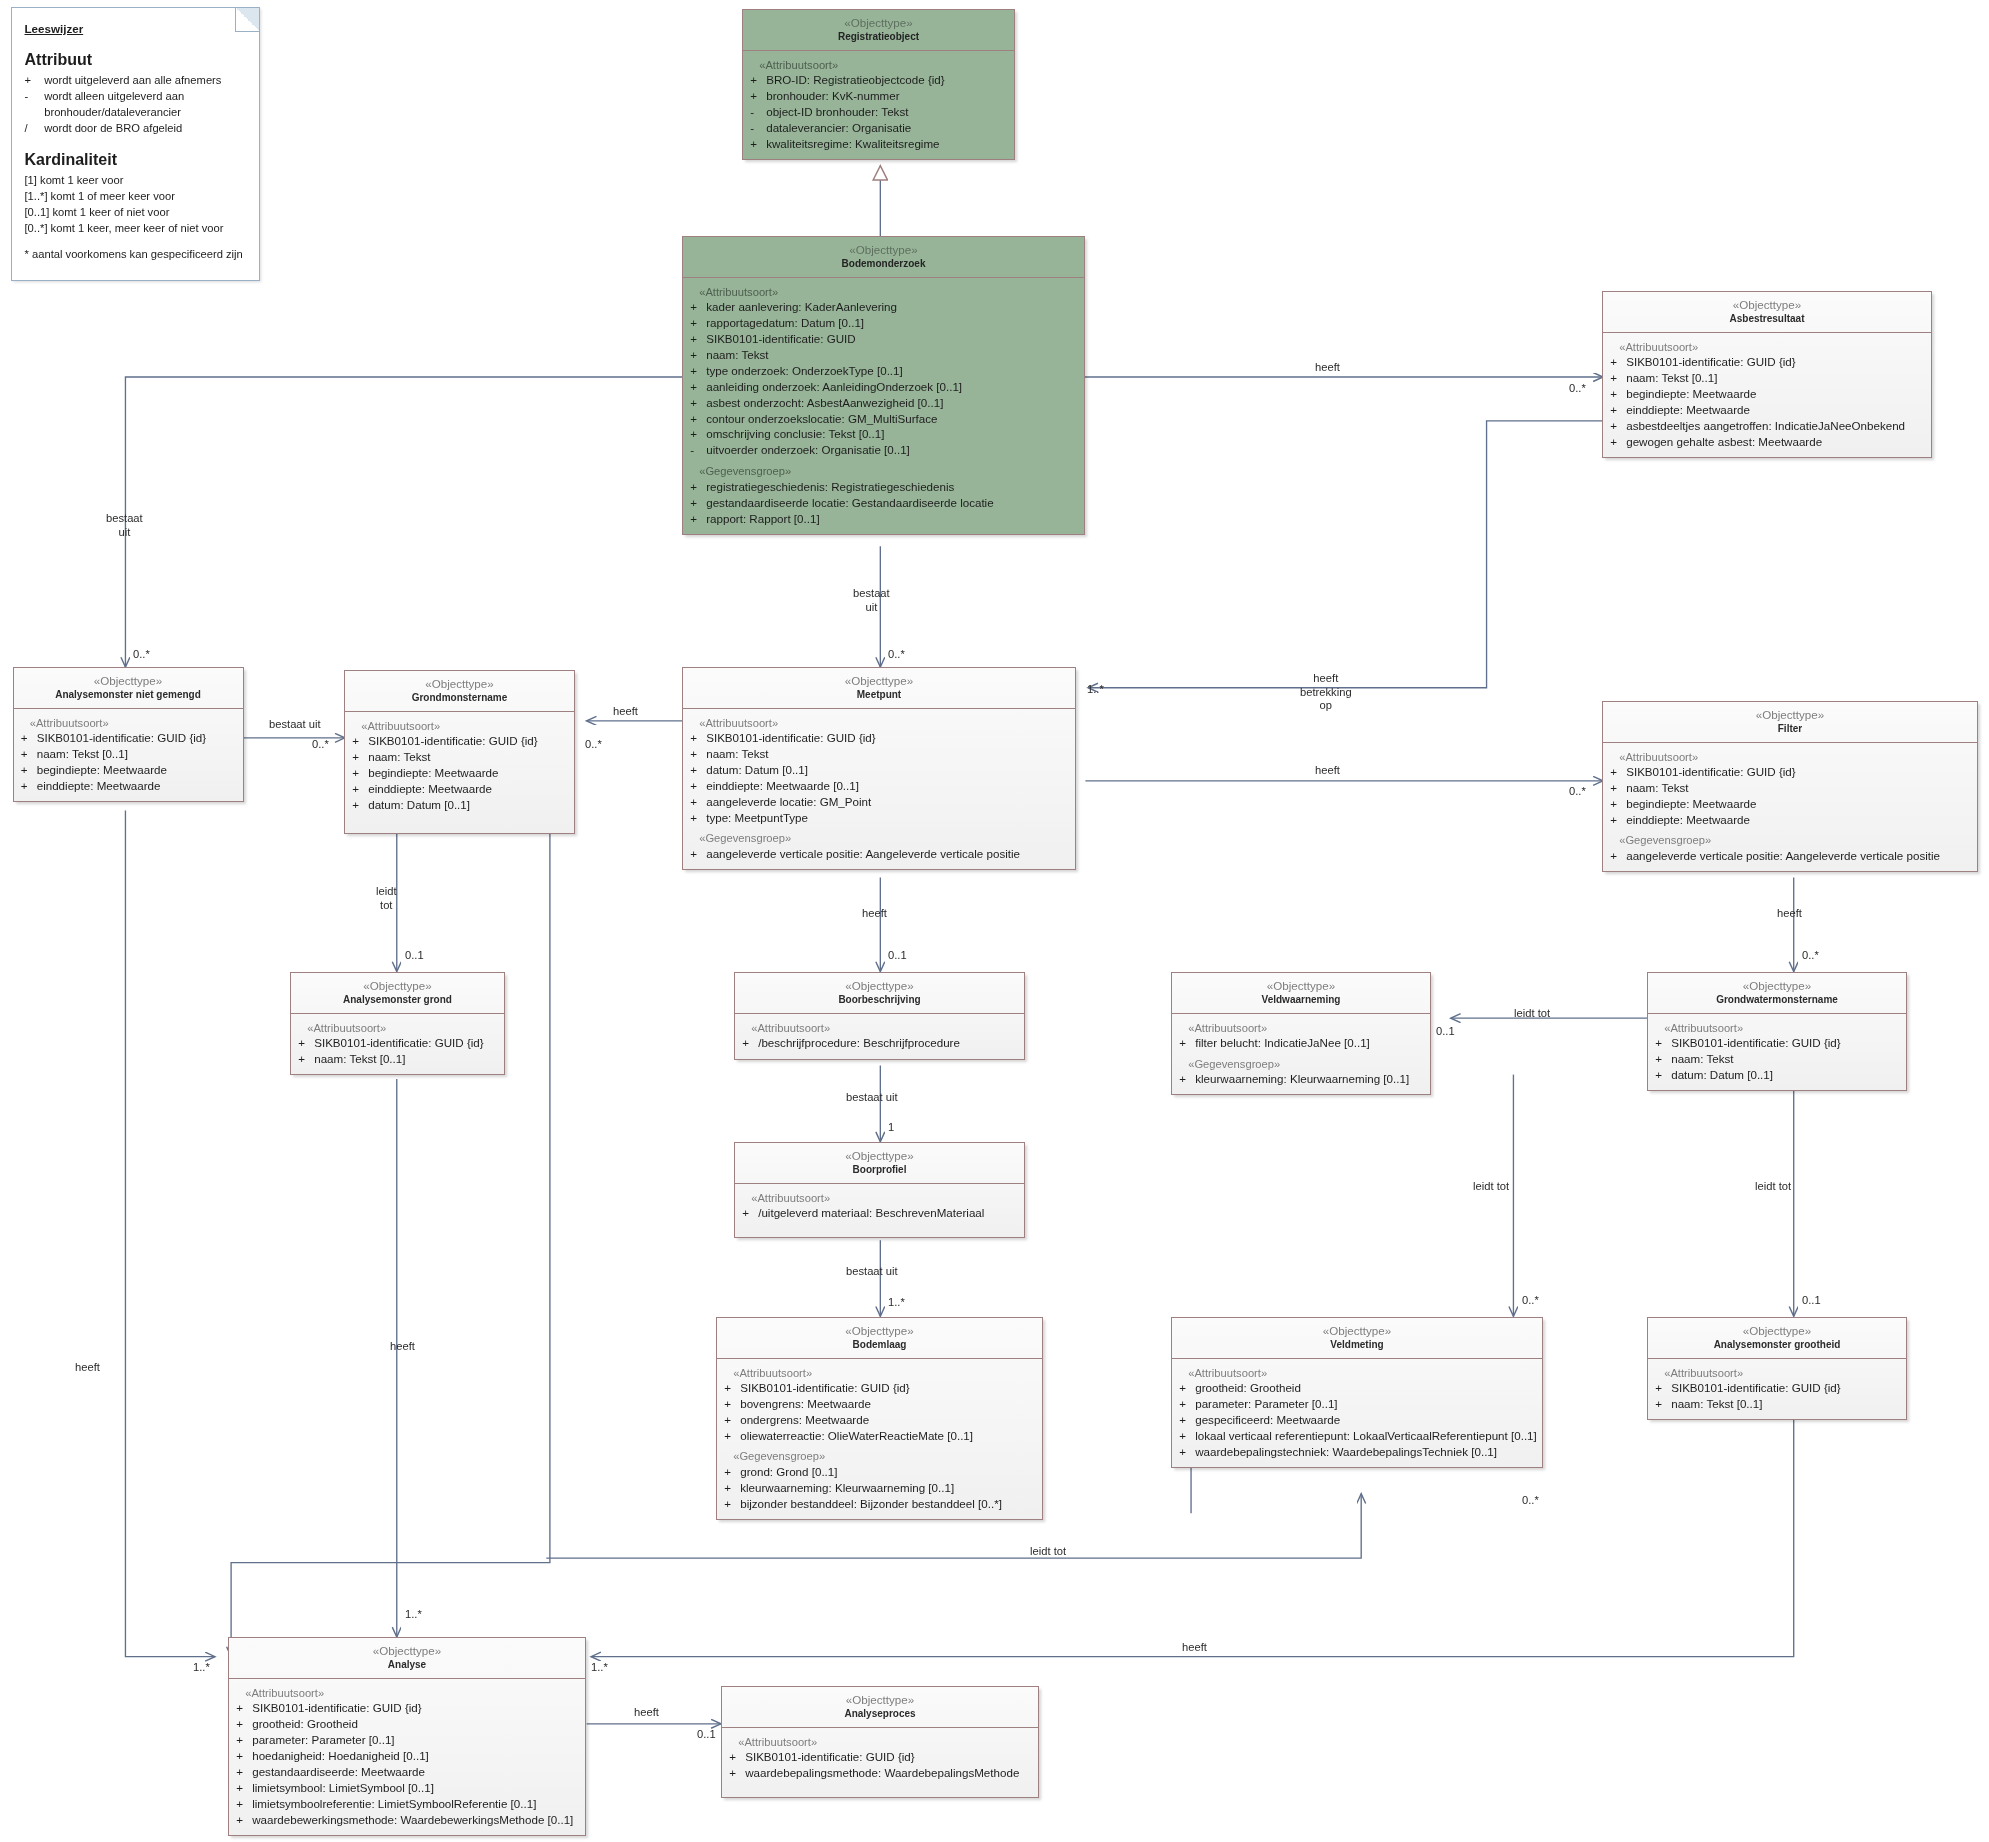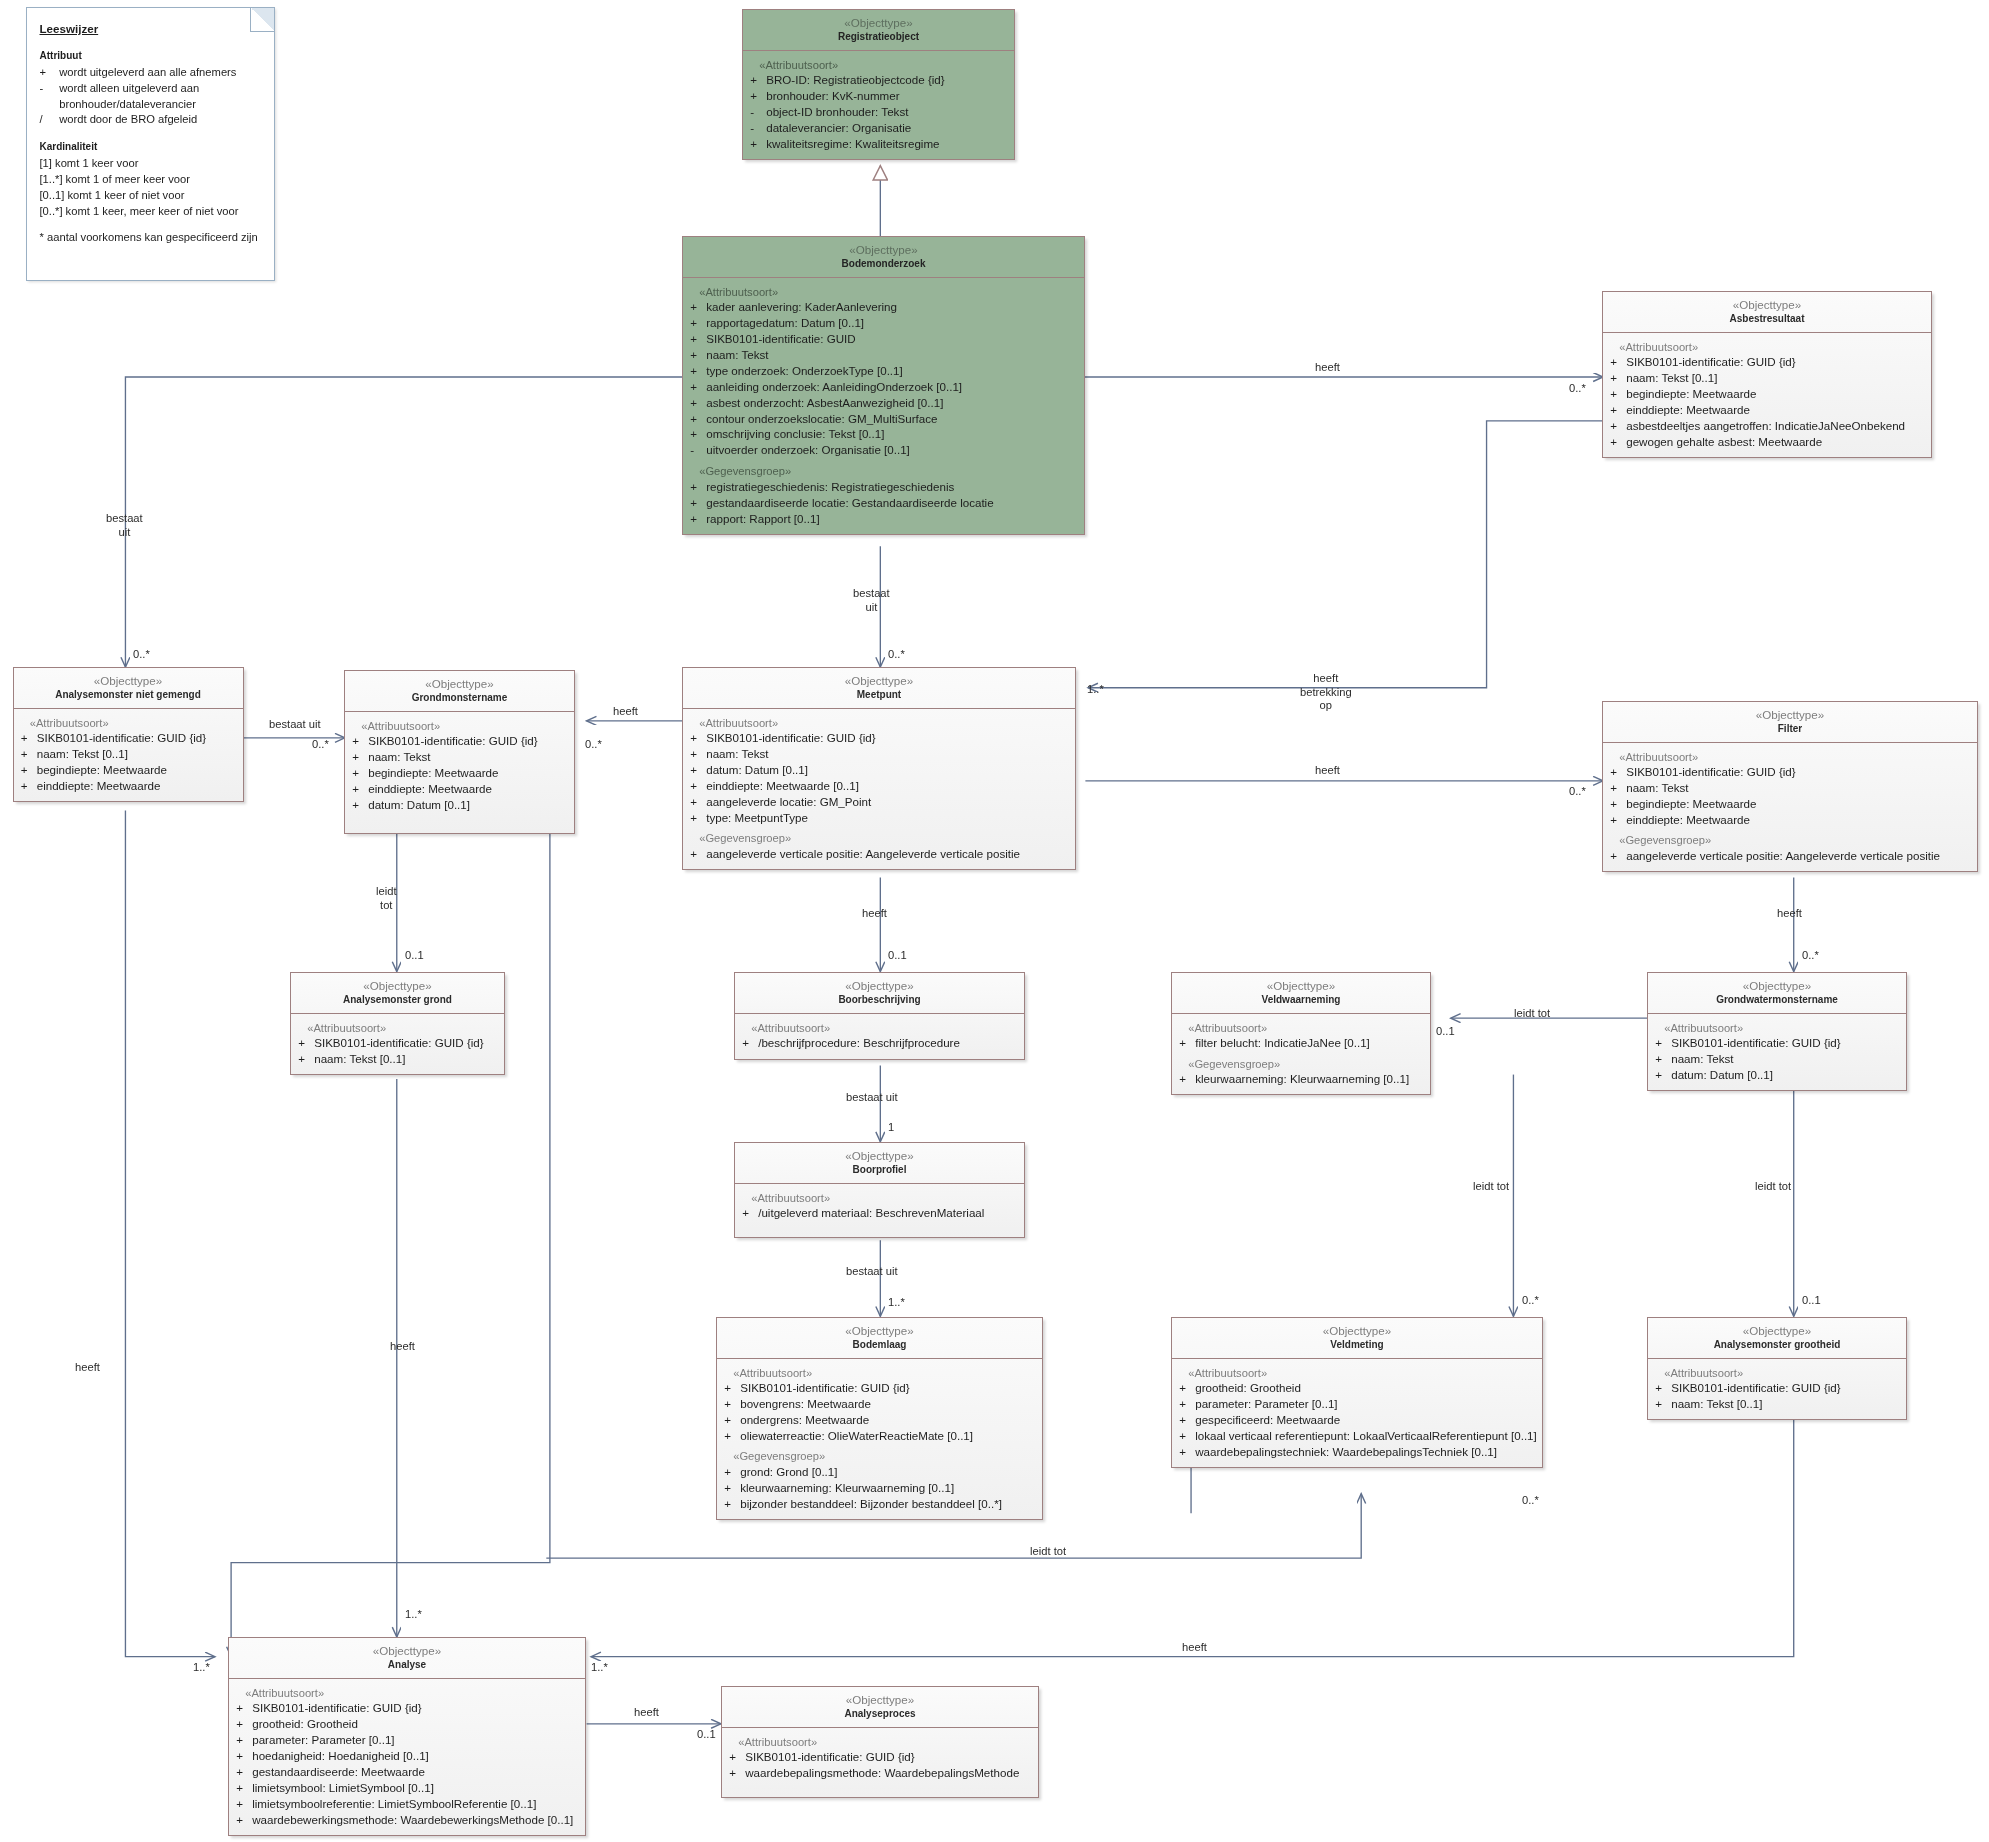--- a/index.html
+++ b/index.html
@@ -25,21 +25,21 @@
   .attr .vis{display:inline-block;width:16px;flex:0 0 16px;text-align:left;}
   .attr .txt{display:inline-block;}
 
   
   .note{position:absolute;box-sizing:border-box;border:0.9px solid #9ab0c4;background:#fff;
         box-shadow:1.8px 1.8px 2.7px rgba(0,0,0,.15);}
   .note .fold{position:absolute;top:0;right:0;width:23px;height:23px;
         background:linear-gradient(225deg,#dce6ef 0 50%,transparent 50%);border-left:0.9px solid #9ab0c4;border-bottom:0.9px solid #9ab0c4;}
   .note .inner{padding:12.5px 10.7px 9px 12.5px;font-size:11.2px;color:#1d1d1d;line-height:1.42;}
   .note .ttl{font-weight:bold;text-decoration:underline;margin-bottom:11.6px;font-size:11.6px;}
-  .note .sub{font-weight:bold;margin:1.8px 0 1.8px 0;font-size:10px;}
+  .note .sub{font-weight:bold;margin:1.8px 0 1.8px 0;font-size:16px;}
   .note .row{display:flex;}
   .note .row .k{width:19.7px;flex:0 0 19.7px;}
   .note .row .v{flex:1 1 auto;}
   .note .gap{height:9.9px;}
 
   
   #edges{position:absolute;left:0;top:0;width:1989px;height:1842px;pointer-events:none;}
   .elabel{position:absolute;font-size:11.2px;color:#2b2b2b;line-height:1.22;white-space:nowrap;}
   .mult{position:absolute;font-size:11.2px;color:#2b2b2b;white-space:nowrap;}
 </style>
@@ -100,21 +100,21 @@
       <path d="M1330,1505 L1330,1690 L1330,1690"></path>
       <path d="M1520,1670 L1520,1740 L610,1740"></path>
       <path d="M1520,1670 L1520,1668" marker-end="url(#arw)"></path>
 
       <path d="M2003,1585 L2003,1850 L660,1850" marker-end="url(#arw)"></path>
 
       <path d="M655,1925 L805,1925" marker-end="url(#arw)"></path>
     </g>
   </svg>
 
-  <div class="note" style="left:26px;top:7.2px;width:249px;height:274px;">
+  <div class="note" style="left:11px;top:7.2px;width:249px;height:274px;">
     <div class="fold"></div>
     <div class="inner">
       <div class="ttl">Leeswijzer</div>
       <div class="sub">Attribuut</div>
       <div class="row">
         <span class="k">+</span>
         <span class="v">wordt uitgeleverd aan alle afnemers</span>
       </div>
       <div class="row">
         <span class="k">-</span>

